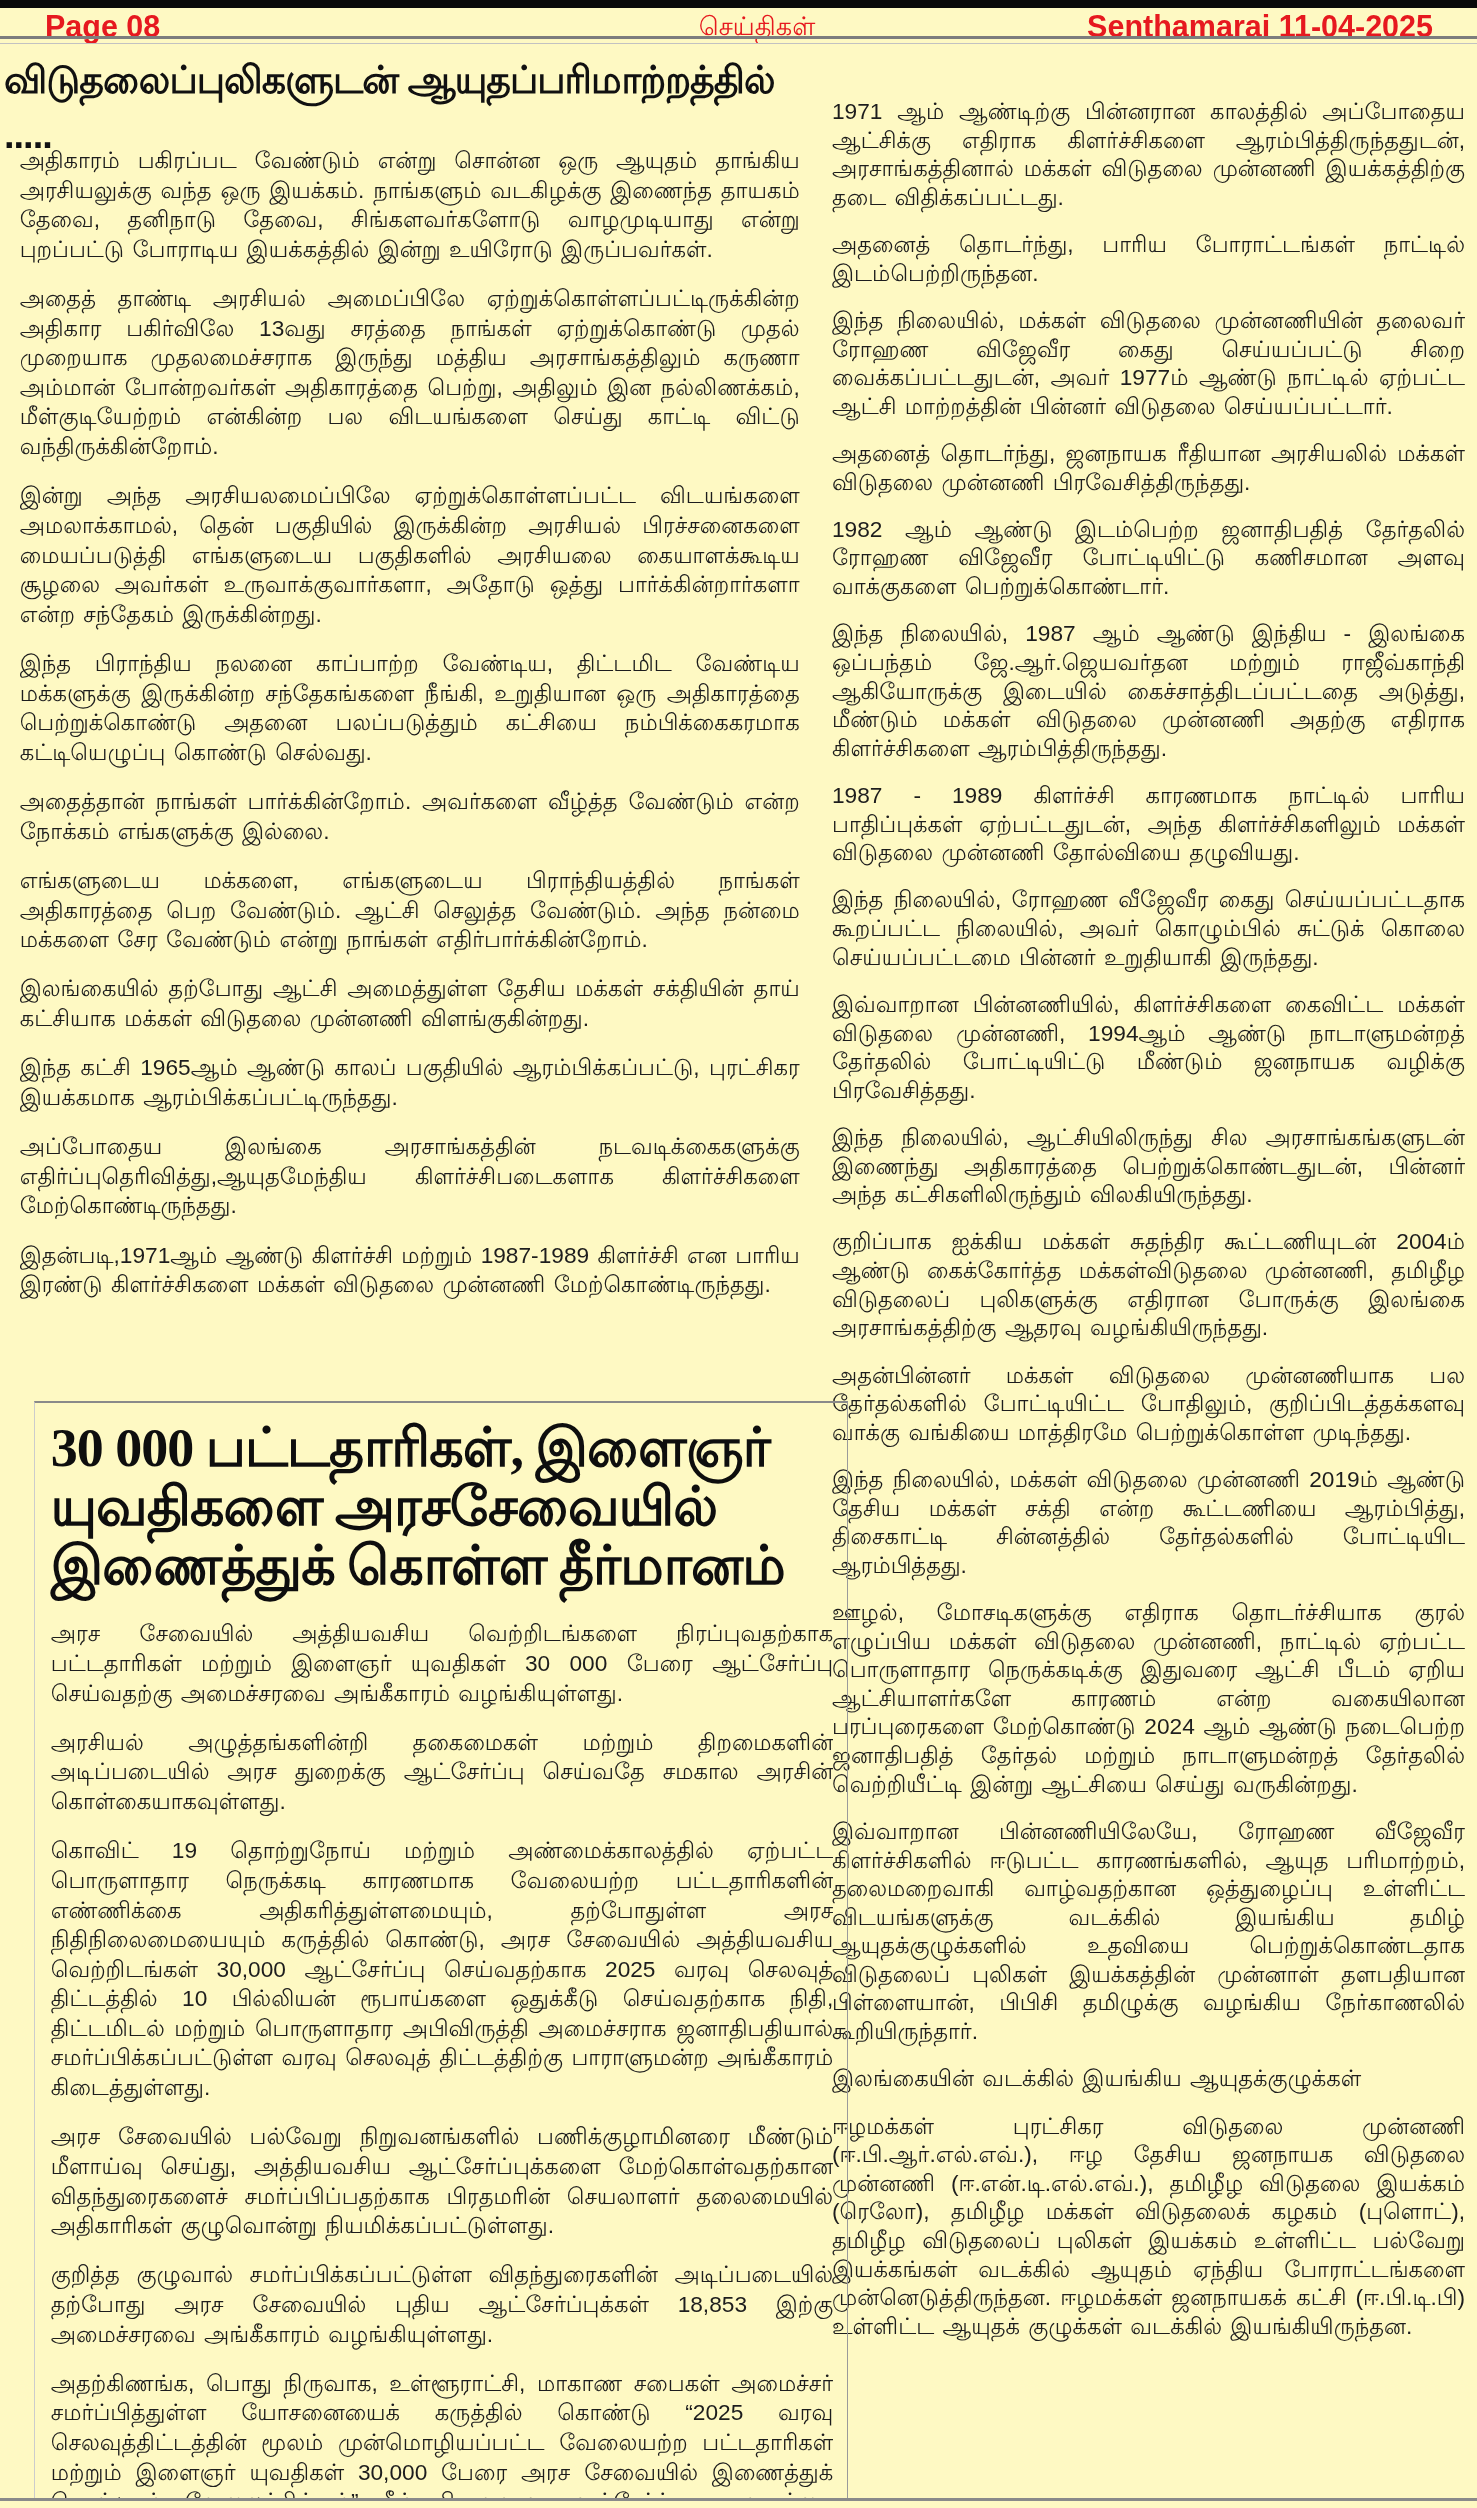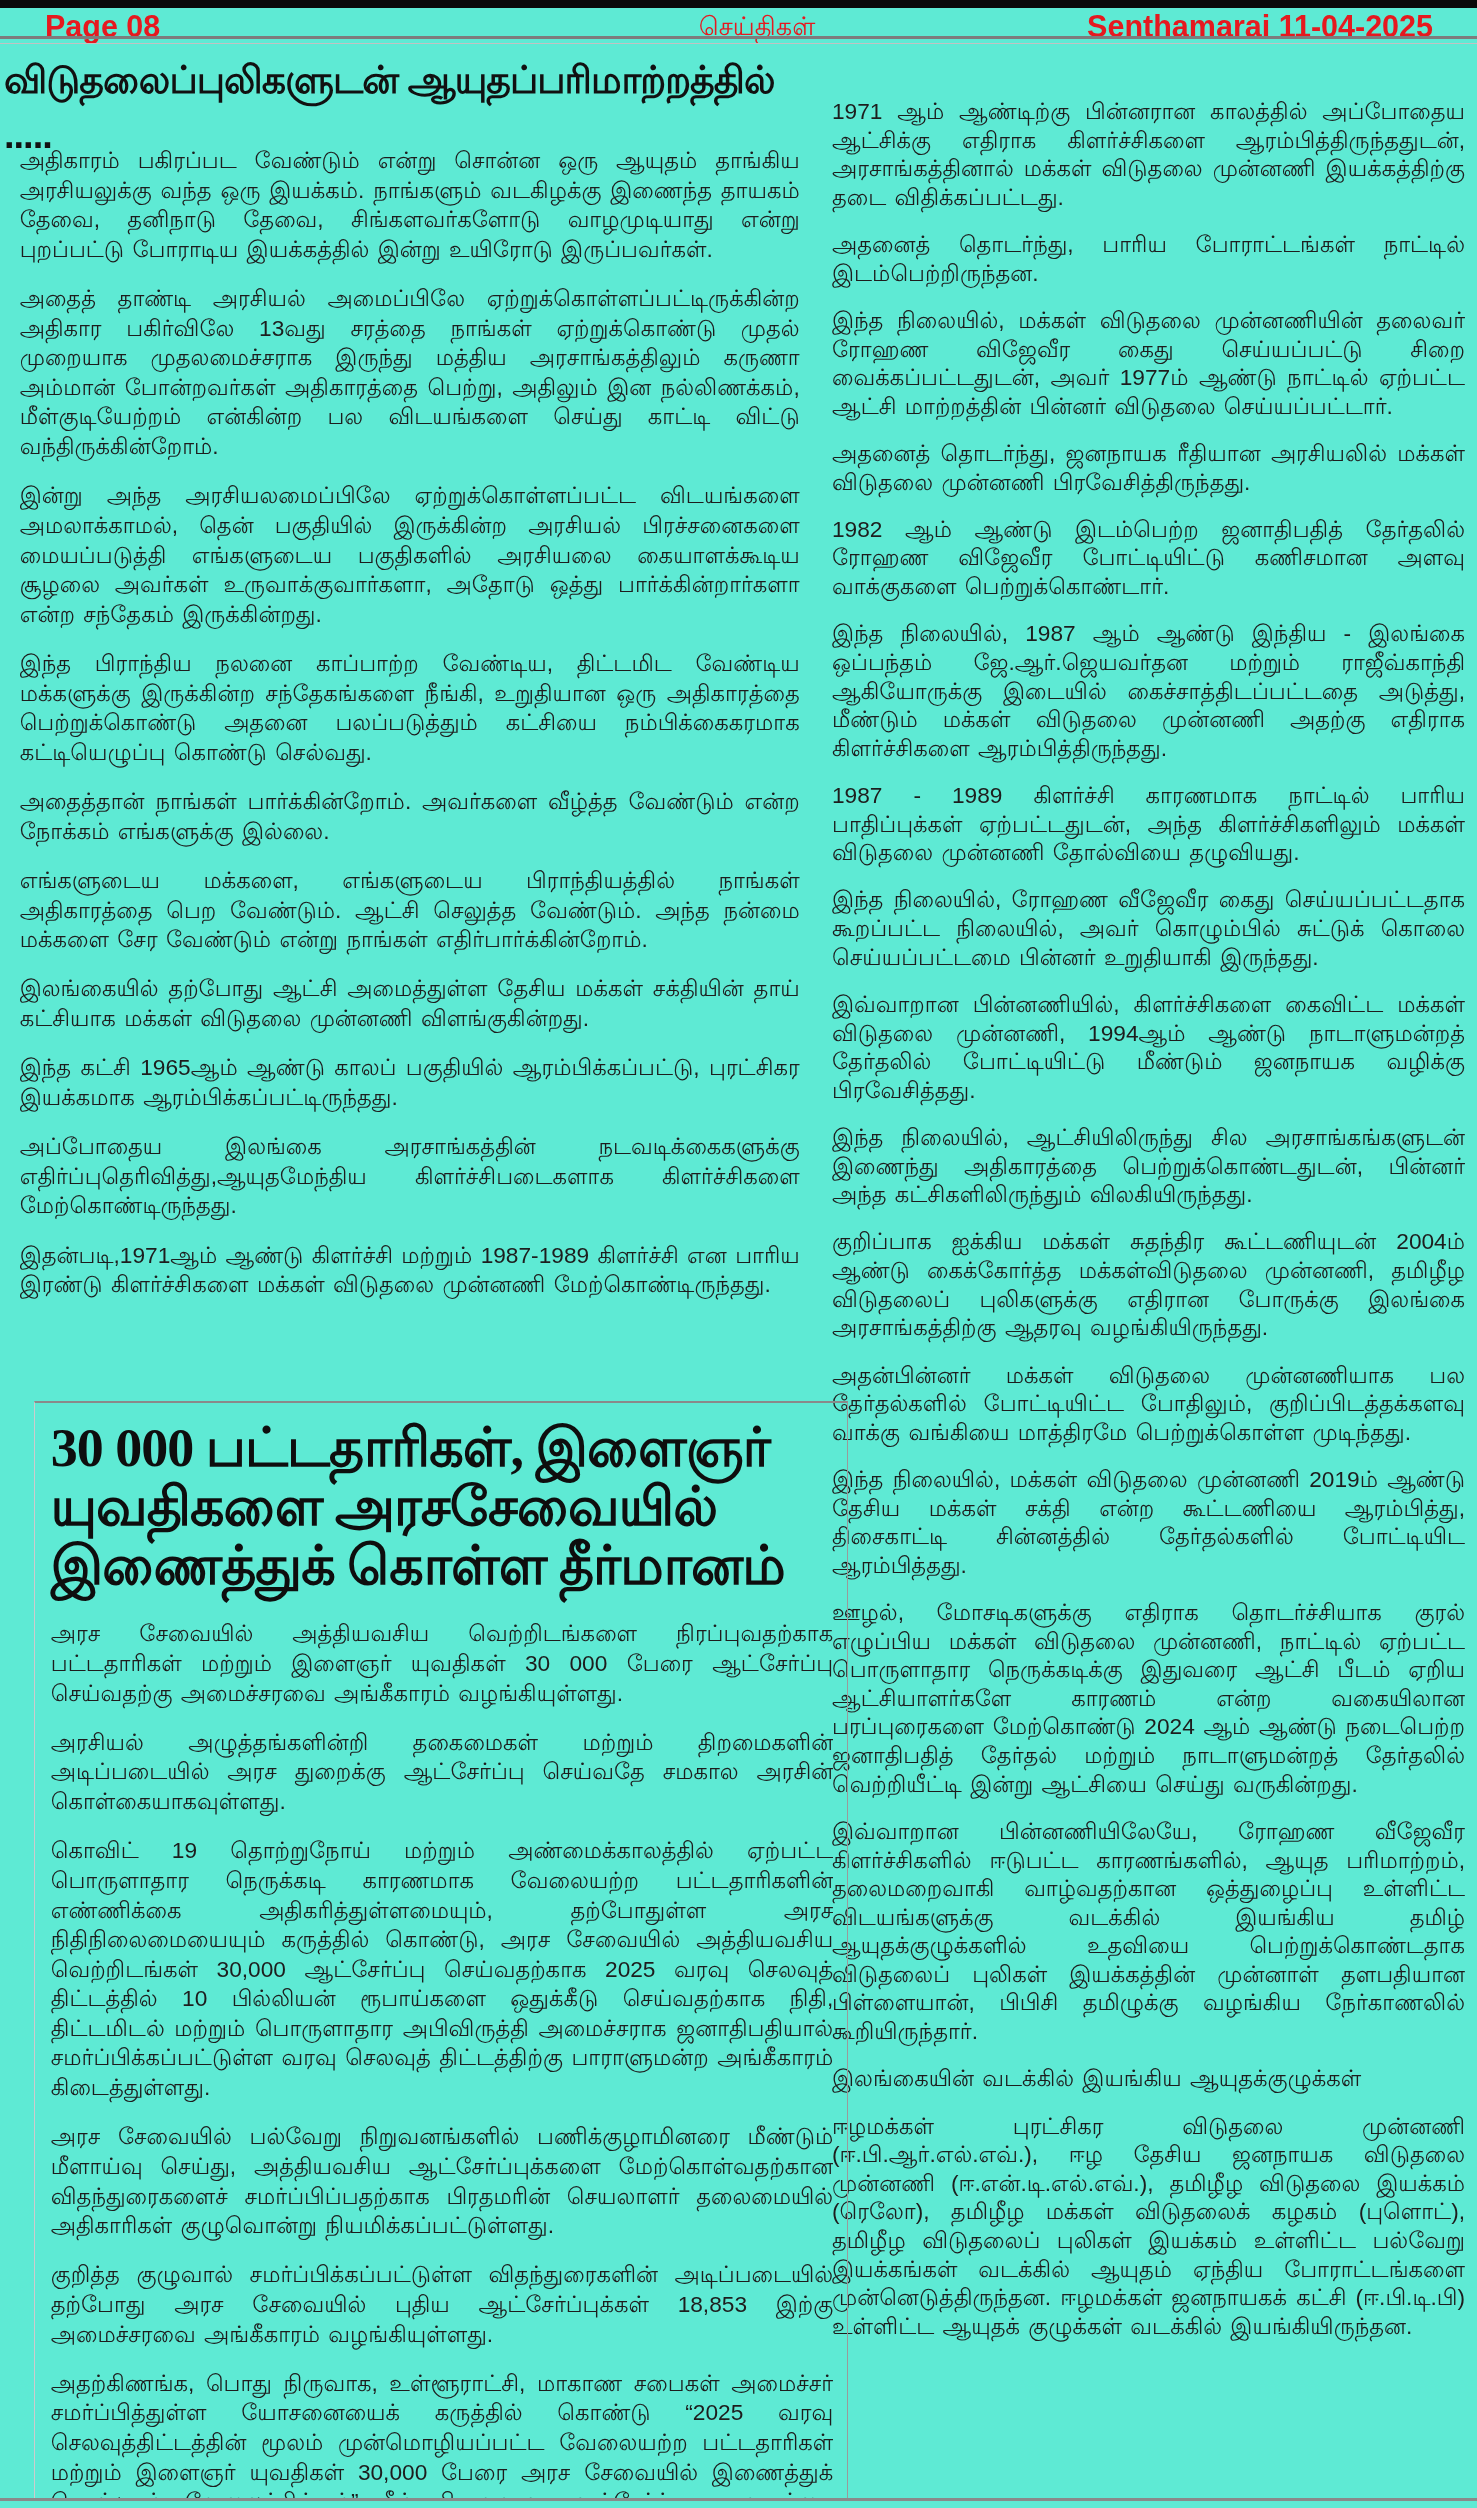--- a/index.html
+++ b/index.html
@@ -1,21 +1,21 @@
 <!DOCTYPE html>
 <html><head>
 <meta charset="utf-8">
 <style>
   html, body { margin: 0; padding: 0; background: #e9e9e9; }
   .page {
     position: relative;
     width: 1478px;
     height: 2508px;
     margin: 0 auto;
-    background: #5eead4;
+    background: #fef9c3;
     font-family: "Liberation Sans", sans-serif;
     color: #1d1d1d;
     overflow: hidden;
   }
   .topbar {
     position: absolute; left: 0; top: 0;
     width: 100%; height: 7.9px;
     background: #0a0a0a;
   }
   .page-label {

